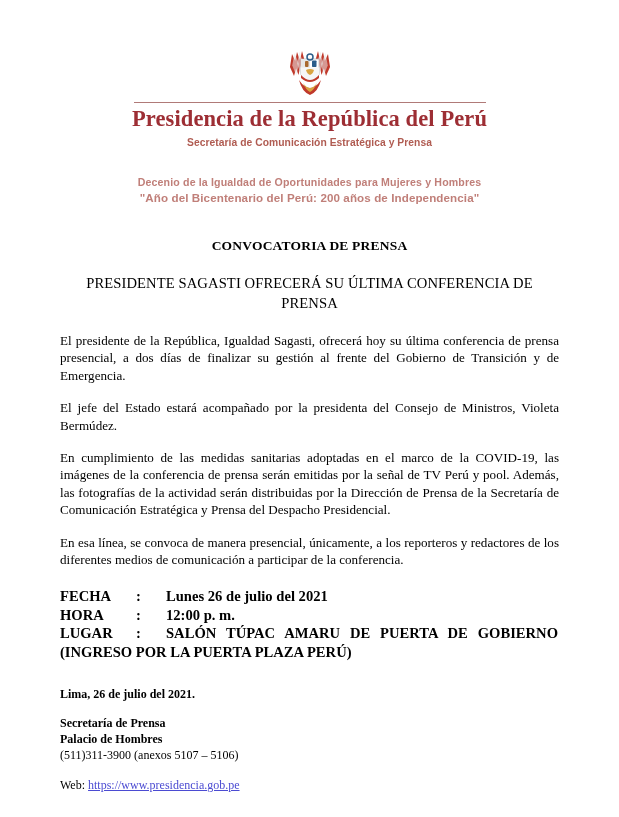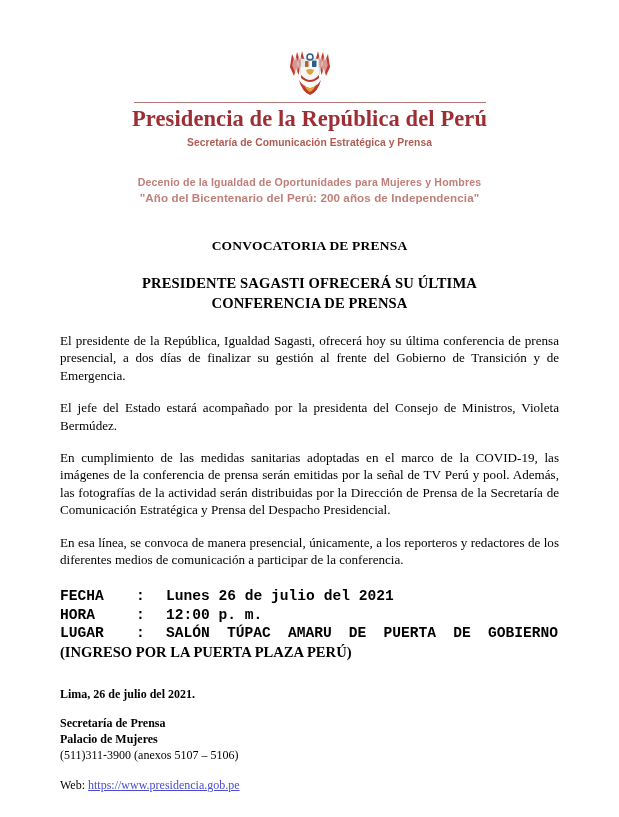--- a/index.html
+++ b/index.html
@@ -74,21 +74,21 @@
   
   .doc-kicker {
     text-align: center;
     font-weight: bold;
     font-size: 13.5px;
     letter-spacing: .2px;
     margin-top: 34px;
   }
   .doc-title {
     text-align: center;
-    font-weight: bold;
+    font-weight: normal;
     font-size: 14.6px;
     line-height: 1.33;
     letter-spacing: .1px;
     margin: 20px 26px 0 26px;
   }
 
   
   .body-copy { margin-top: 19px; }
   .body-copy p {
     margin: 0 0 15px 0;
@@ -98,21 +98,21 @@
   }
   .body-copy p:last-child { margin-bottom: 0; }
 
   
   .details {
     margin-top: 19px;
     font-weight: bold;
     font-size: 14.6px;
     line-height: 1.26;
   }
-  .detail-row { display: flex; align-items: flex-end; font-family: Liberation Mono, monospace; }
+  .detail-row { display: flex; align-items: flex-end; }
   .detail-label { width: 76px; flex: 0 0 76px; }
   .detail-colon { width: 30px; flex: 0 0 30px; }
   .detail-value { flex: 1 1 auto; }
   .detail-value.spread {
     text-align: justify;
     text-align-last: justify;
     padding-right: 1px;
   }
   .detail-continuation { margin-top: 0; }
 
@@ -211,21 +211,21 @@
       <span class="detail-value spread">SALÓN TÚPAC AMARU DE PUERTA DE GOBIERNO</span>
     </div>
 
     <div class="detail-continuation">(INGRESO POR LA PUERTA PLAZA PERÚ)</div>
   </div>
 
   <div class="footer">
     <div class="strong">Lima, 26 de julio del 2021.</div>
     <div class="footer-gap"></div>
     <div class="strong">Secretaría de Prensa</div>
-    <div class="strong">Palacio de Mujeres</div>
+    <div class="strong">Palacio de Hombres</div>
     <div>(511)311-3900 (anexos 5107 – 5106)</div>
     <div class="web-line">
       <span>Web:</span>
       <a class="web-link" href="#">https://www.presidencia.gob.pe</a>
     </div>
   </div>
 
 </div>
 
 </body></html>

